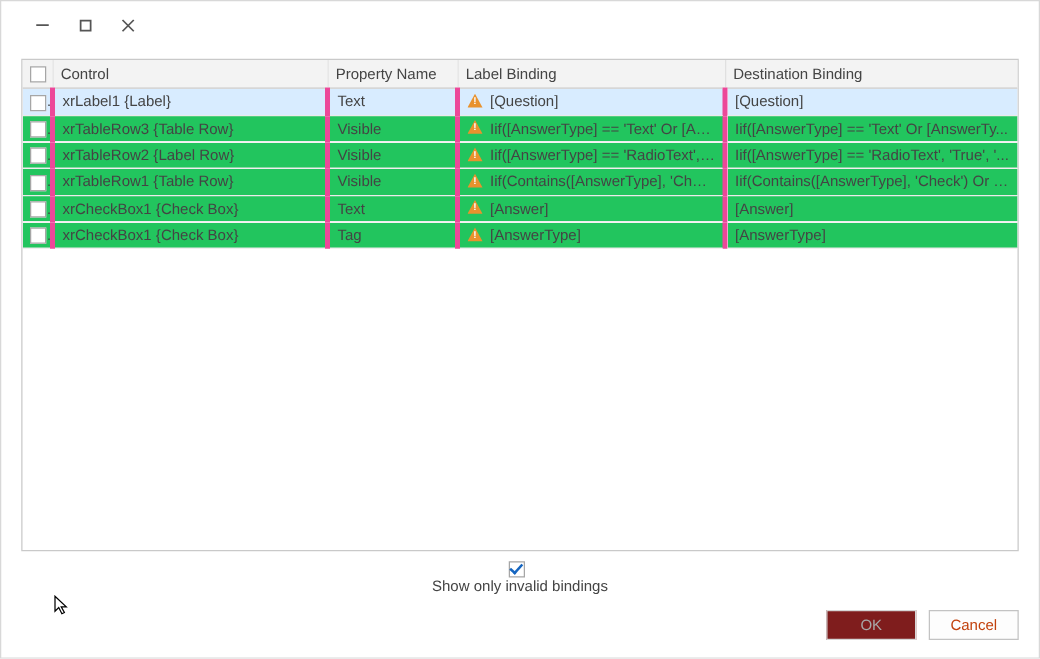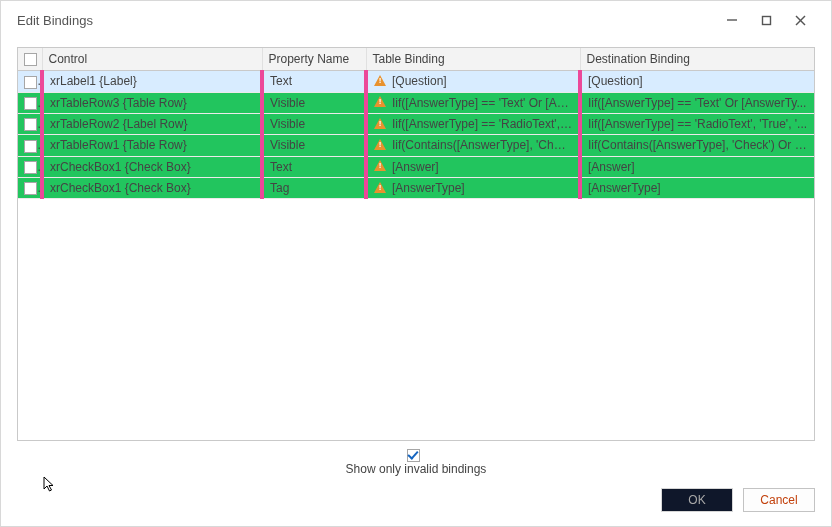--- a/index.html
+++ b/index.html
@@ -156,31 +156,30 @@
     background: #fdfdfd;
     display: flex;
     align-items: center;
     justify-content: center;
     font-size: 12px;
     color: #c2410c;
   }
   .btn.disabled {
     color: #a8a8a8;
     border-color: #d6d6d6;
-    background: #0f172a;
+    background: #7f1d1d;
   }
   .srcbind { display:flex; align-items:center; overflow:hidden; }
   .srcbind .txt { overflow:hidden; text-overflow:ellipsis; white-space:nowrap; }
 </style>
 </head>
 <body>
 
 <div class="window">
   <div class="titlebar">
-    <div class="title">Edit Bindings</div>
     <div class="winbtn">
       <svg width="12" height="12" viewBox="0 0 12 12">
           <line x1="1" y1="6" x2="11" y2="6" stroke="#555" stroke-width="1.4"></line>
         </svg>
     </div>
     <div class="winbtn">
       <svg width="11" height="11" viewBox="0 0 11 11">
           <rect x="1.5" y="1.5" width="8" height="8" fill="none" stroke="#555" stroke-width="1.4"></rect>
         </svg>
     </div>
@@ -200,21 +199,21 @@
             <col class="col-control">
             <col class="col-prop">
             <col class="col-src">
             <col class="col-dst">
         </colgroup>
         <thead>
           <tr>
             <th><span class="chkbox"></span></th>
             <th>Control</th>
             <th>Property Name</th>
-            <th>Table Binding</th>
+            <th>Label Binding</th>
             <th>Destination Binding</th>
           </tr>
         </thead>
         <tbody id="grid-body">
         <tr class="row selected">
               <td class="cell-chk"><span class="chkbox"></span></td>
               <td>xrLabel1 {Label}</td>
               <td>Text</td>
               <td>
                 <div class="srcbind">

